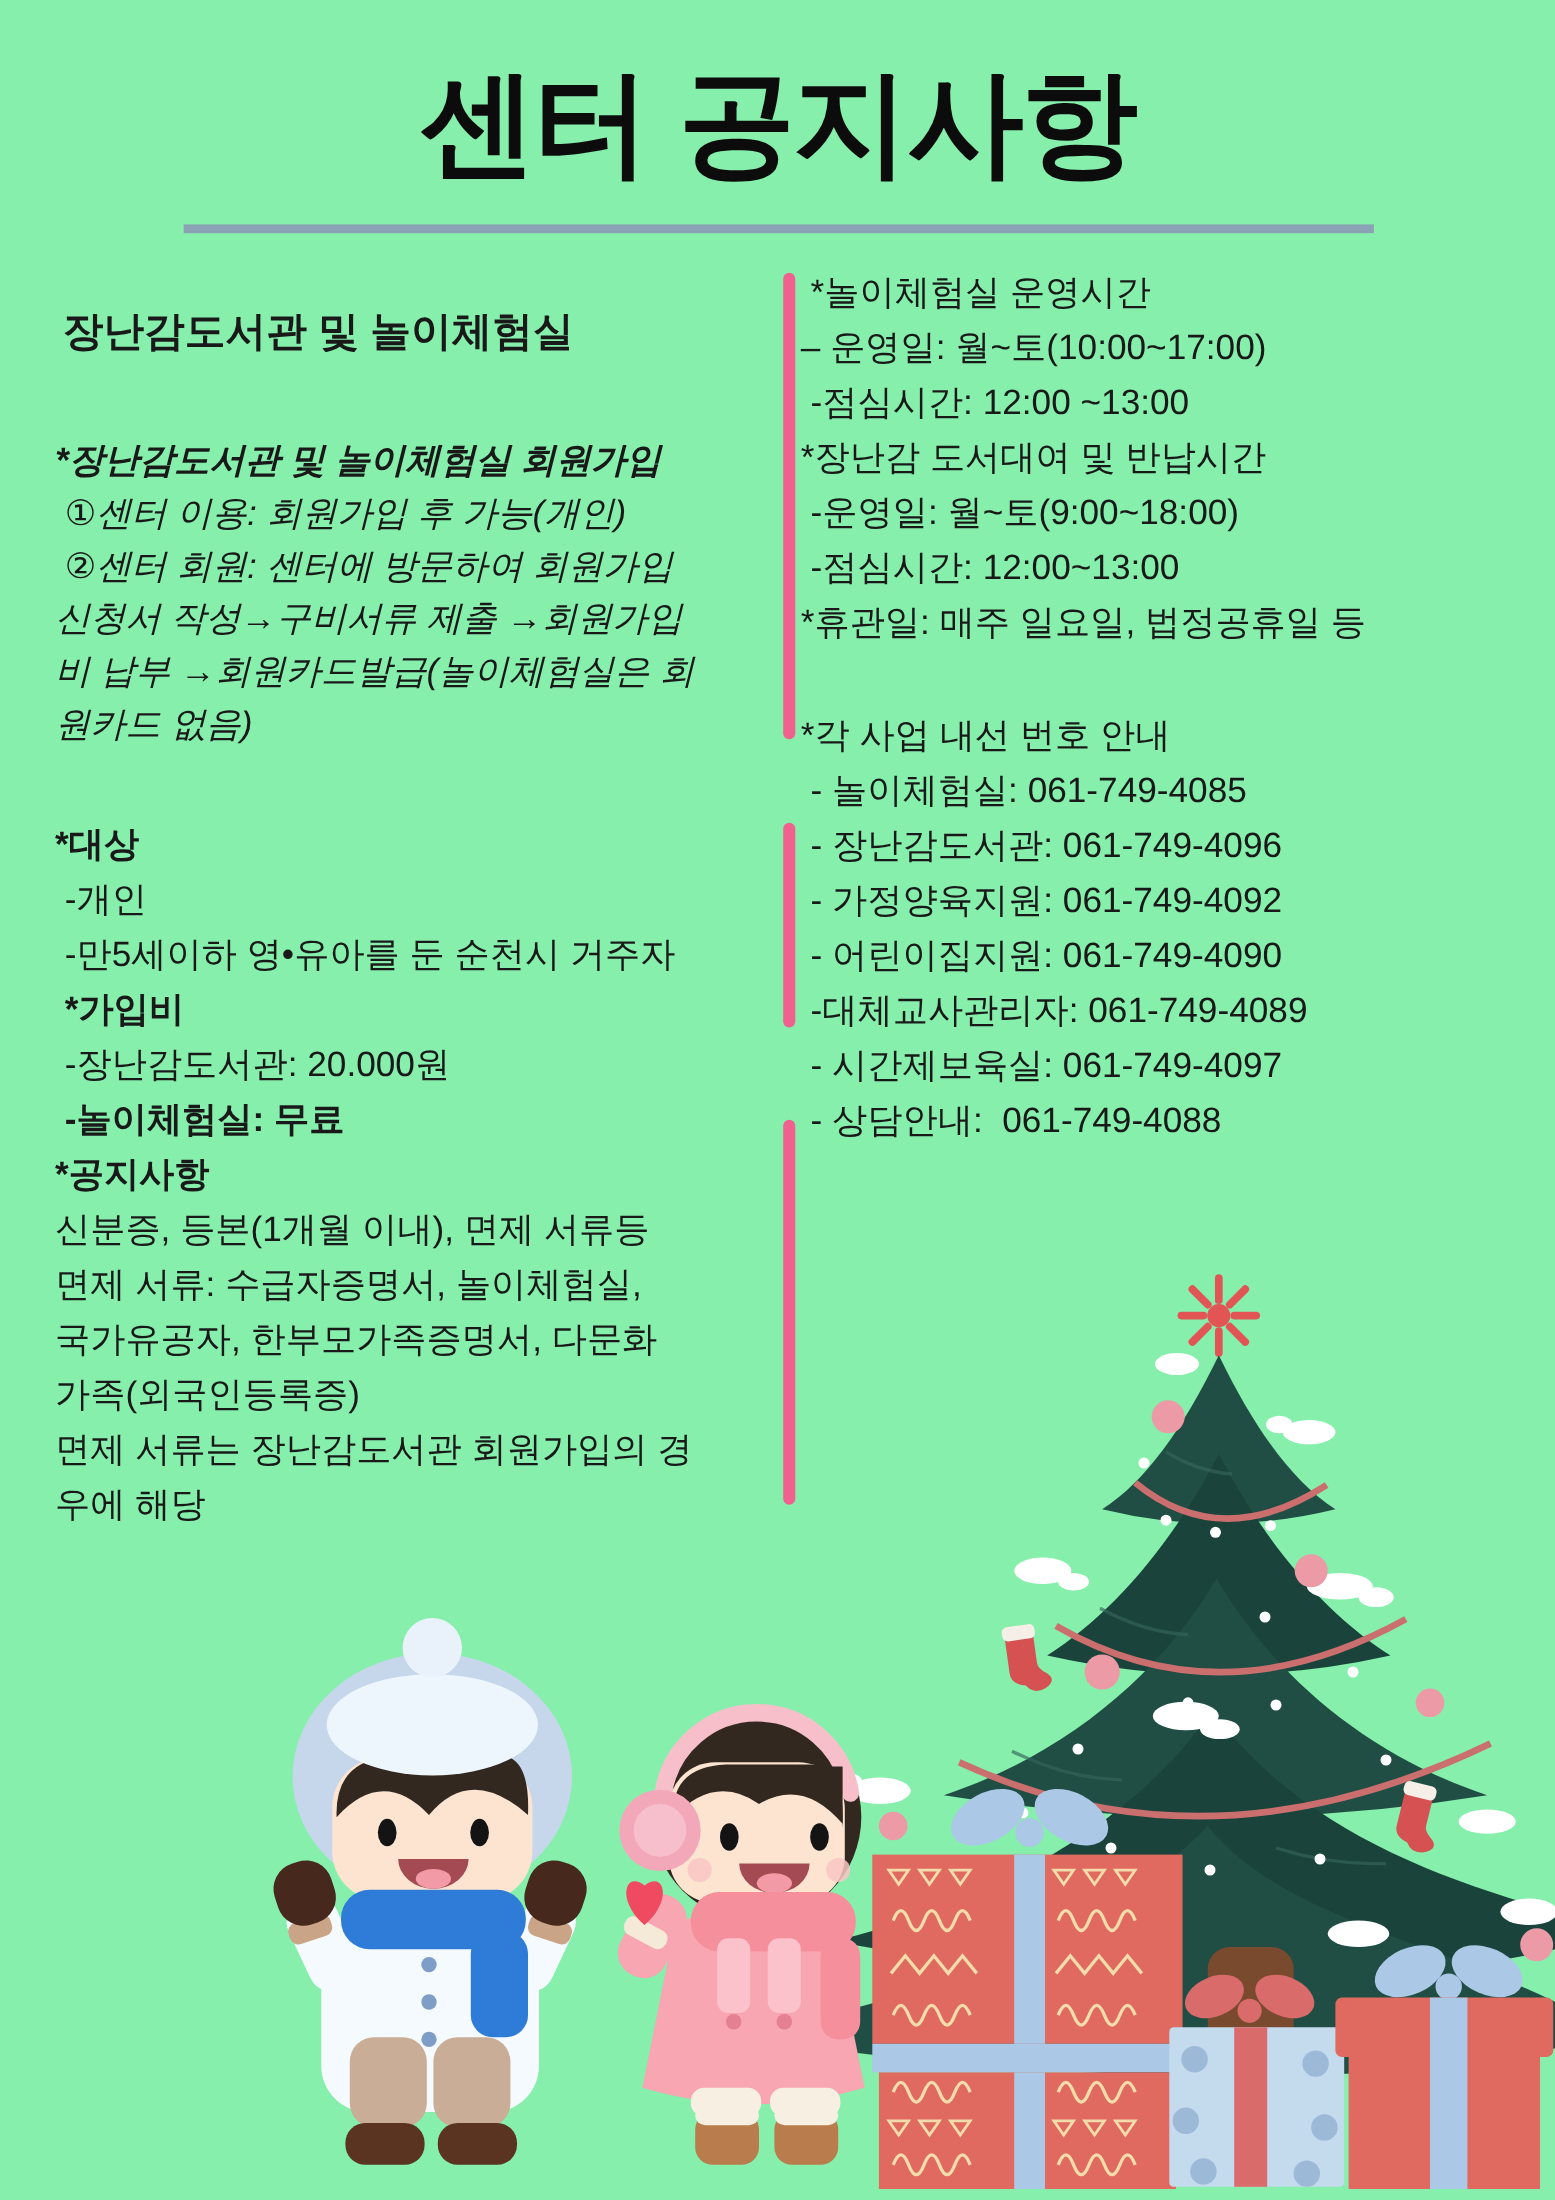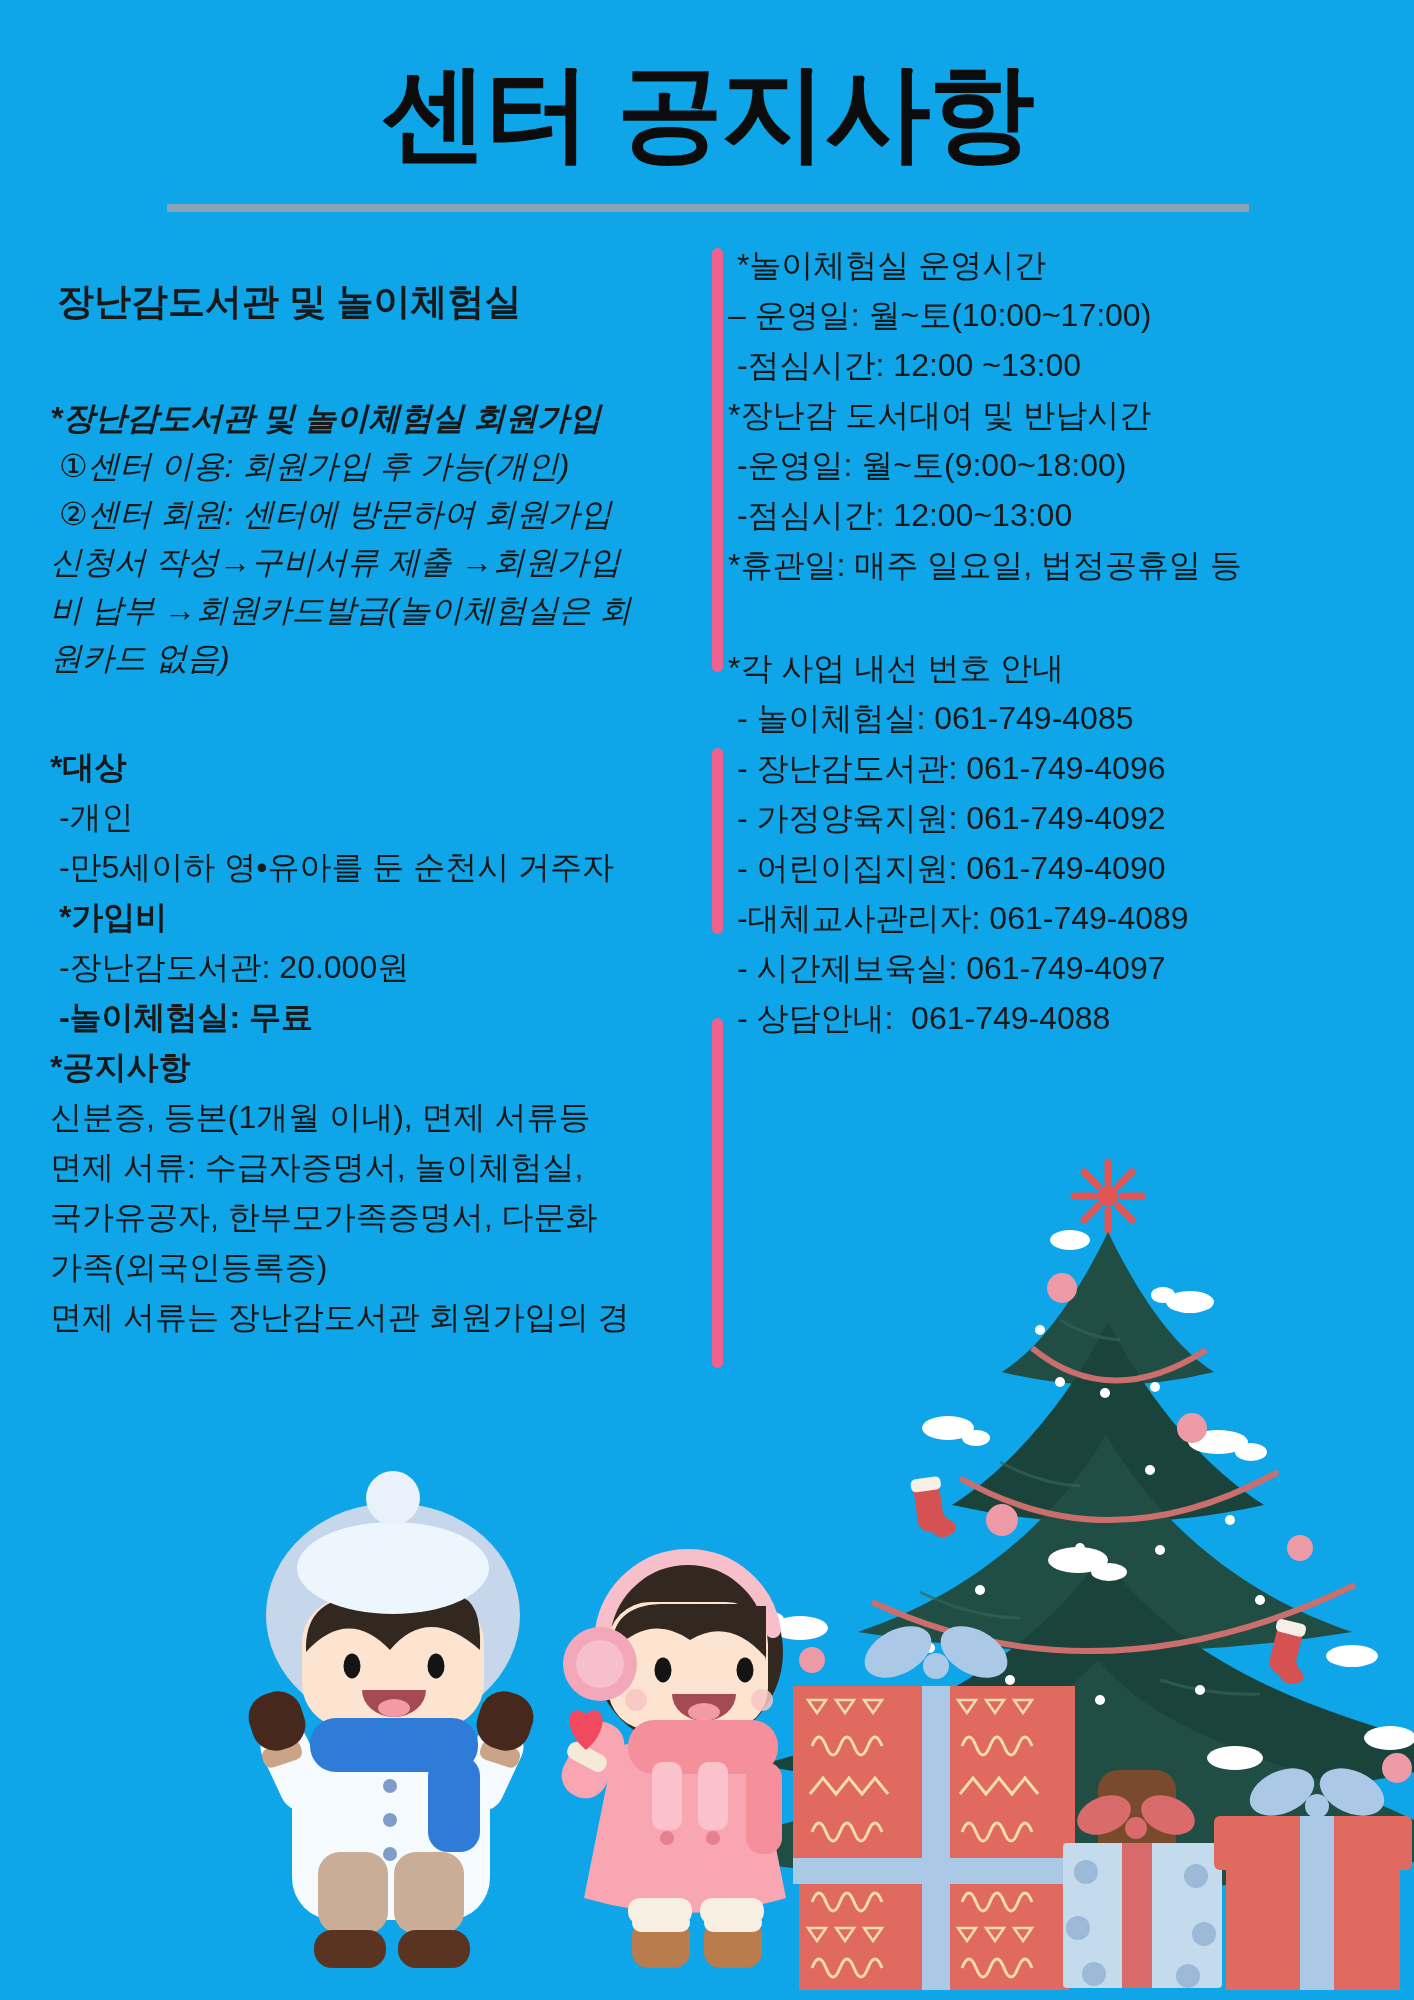--- a/index.html
+++ b/index.html
@@ -1,19 +1,19 @@
 <!DOCTYPE html>
 <html><head>
 <meta charset="utf-8">
 <style>
   html,body{margin:0;padding:0;}
   .page{
     position:relative;
     width:1414px;height:2000px;
-    background:#0ea5e9;
+    background:#86efac;
     overflow:hidden;
     font-family:"Liberation Sans","DejaVu Sans",sans-serif;
     color:#191919;
   }
   .title{
     position:absolute;top:56px;left:0;width:100%;
     text-align:center;
     font-size:106px;line-height:112px;
     font-weight:900;letter-spacing:-2px;
     color:#0c0c0c;
@@ -69,20 +69,21 @@
     <div class="line"> -만5세이하 영•유아를 둔 순천시 거주자</div>
     <div class="line b"> *가입비</div>
     <div class="line"> -장난감도서관: 20.000원</div>
     <div class="line b"> -놀이체험실: 무료</div>
     <div class="line b">*공지사항</div>
     <div class="line">신분증, 등본(1개월 이내), 면제 서류등</div>
     <div class="line">면제 서류: 수급자증명서, 놀이체험실,</div>
     <div class="line">국가유공자, 한부모가족증명서, 다문화</div>
     <div class="line">가족(외국인등록증)</div>
     <div class="line">면제 서류는 장난감도서관 회원가입의 경</div>
+    <div class="line">우에 해당</div>
   </div>
 
   <div class="txtblock hours">
     <div class="line"> *놀이체험실 운영시간</div>
     <div class="line">– 운영일: 월~토(10:00~17:00)</div>
     <div class="line"> -점심시간: 12:00 ~13:00</div>
     <div class="line">*장난감 도서대여 및 반납시간</div>
     <div class="line"> -운영일: 월~토(9:00~18:00)</div>
     <div class="line"> -점심시간: 12:00~13:00</div>
     <div class="line">*휴관일: 매주 일요일, 법정공휴일 등</div>

